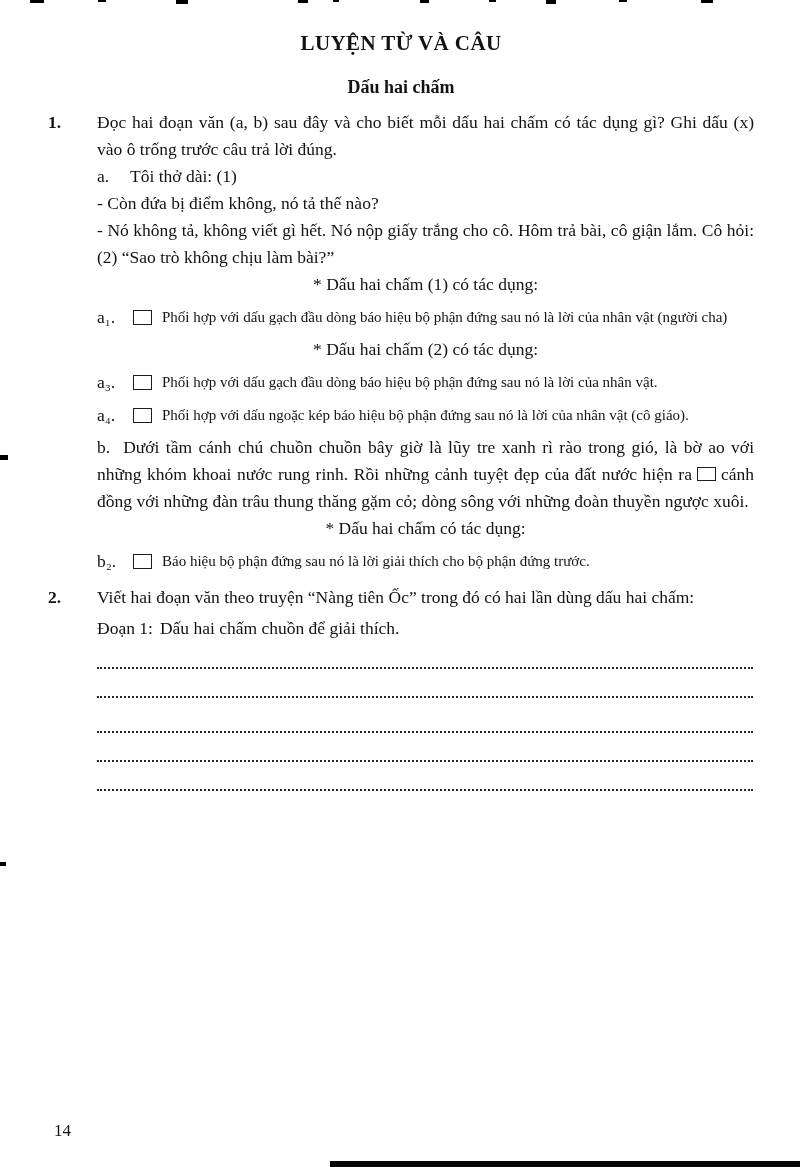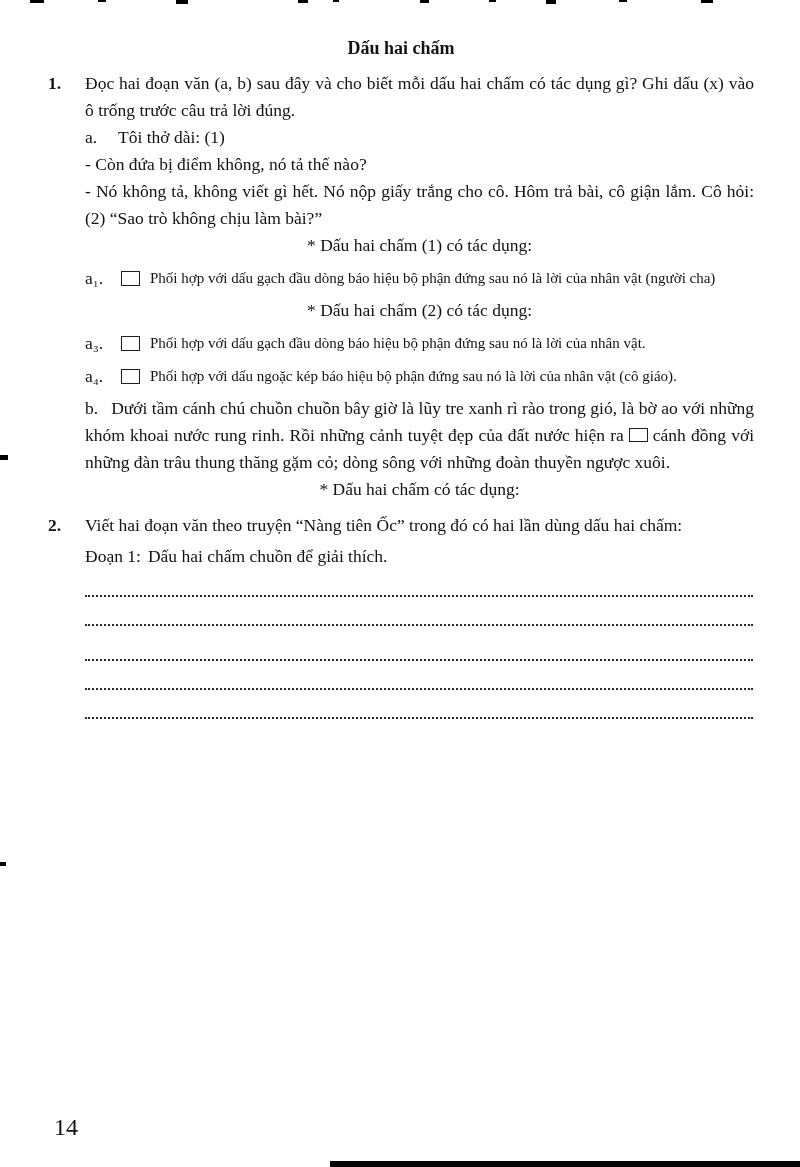--- a/index.html
+++ b/index.html
@@ -15,25 +15,25 @@
     position:absolute; inset:0;
     padding:30px 46px 0 48px;
   }
   .title {
     text-align:center; font-weight:bold;
     font-size:21px; letter-spacing:.4px;
     line-height:27px;
   }
   .subtitle {
     text-align:center; font-weight:bold;
-    font-size:18px; line-height:26px; margin-top:5px;
+    font-size:18px; line-height:26px; margin-top:17px;
   }
   .exercise { display:flex; margin-top:9px; }
   .ex-num { font-weight:bold; width:37px; flex:none; font-size:17.5px; line-height:27px; }
-  .ex-body { flex:1; min-width:0; }
+  .ex-body { flex:1; min-width:0;margin-left:12px; }
   .para { font-size:17.5px; line-height:27px; text-align:justify; }
   .sub-label-row { display:flex; }
   .sub-label { width:33px; flex:none; }
   .heading-line { text-align:center; }
   .opt { display:flex; margin-top:6px; }
   .opt-label { width:36px; flex:none; font-size:17.5px; line-height:27px; }
   .checkbox {
     flex:none; width:19px; height:15px;
     border:1.3px solid #1d1d1d;
     margin:6px 10px 0 0;
@@ -50,30 +50,31 @@
   .doan-line { margin-top:4px; }
   .dotline {
     height:29px;
     border-bottom:2px dotted #262626;
     margin-right:1px;
   }
   .dot-group { margin-top:-2px; }
   .dot-group-2 { margin-bottom:8px; }
   .page-number {
     position:absolute; left:54px; bottom:26px;
-    font-size:24px;
+    font-size:17px;
   }
   .artifact { position:absolute; background:#000; }
   .bottom-bar { position:absolute; bottom:0; left:330px; width:470px; height:6px; background:#050505; }
 </style>
 </head>
 <body>
 
 <div class="page">
 
+  <div class="title">LUYỆN TỪ VÀ CÂU</div>
   <div class="subtitle">Dấu hai chấm</div>
 
   <div class="exercise">
     <div class="ex-num">1.</div>
     <div class="ex-body">
       <div class="para">Đọc hai đoạn văn (a, b) sau đây và cho biết mỗi dấu hai chấm có tác dụng gì? Ghi dấu (x) vào ô trống trước câu trả lời đúng.</div>
 
       <div class="para sub-label-row">
         <span class="sub-label">a.</span>
         <span>Tôi thở dài: (1)</span>
@@ -101,20 +102,25 @@
         <div class="checkbox"></div>
         <div class="opt-text">Phối hợp với dấu ngoặc kép báo hiệu bộ phận đứng sau nó là lời của nhân vật (cô giáo).</div>
       </div>
 
       <div class="para" style="margin-top:5px;">
         <span class="b-label">b.</span><span>Dưới tầm cánh chú chuồn chuồn bây giờ là lũy tre xanh rì rào trong gió, là bờ ao với những khóm khoai nước rung rinh. Rồi những cảnh tuyệt đẹp của đất nước hiện ra</span><span class="inline-box"></span><span>cánh đồng với những đàn trâu thung thăng gặm cỏ; dòng sông với những đoàn thuyền ngược xuôi.</span>
       </div>
 
       <div class="para heading-line">* Dấu hai chấm có tác dụng:</div>
 
+      <div class="opt">
+        <div class="opt-label">b₂.</div>
+        <div class="checkbox"></div>
+        <div class="opt-text">Báo hiệu bộ phận đứng sau nó là lời giải thích cho bộ phận đứng trước.</div>
+      </div>
     </div>
   </div>
 
   <div class="exercise">
     <div class="ex-num">2.</div>
     <div class="ex-body">
       <div class="para">Viết hai đoạn văn theo truyện “Nàng tiên Ốc” trong đó có hai lần dùng dấu hai chấm:</div>
 
       <div class="para doan-line">
         <span class="italic">Đoạn 1:</span><span>Dấu hai chấm chuồn để giải thích.</span>

